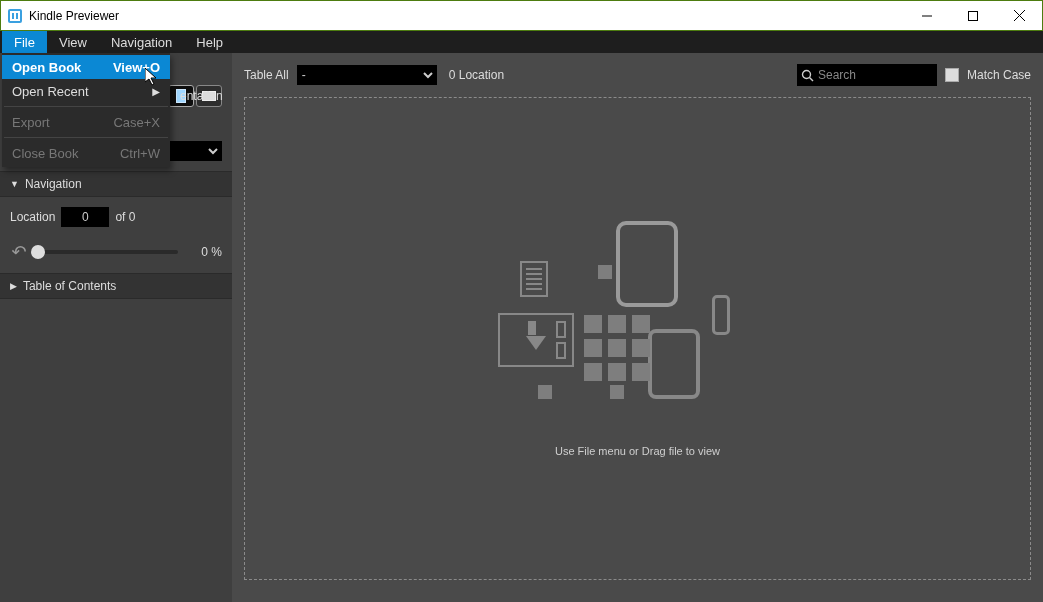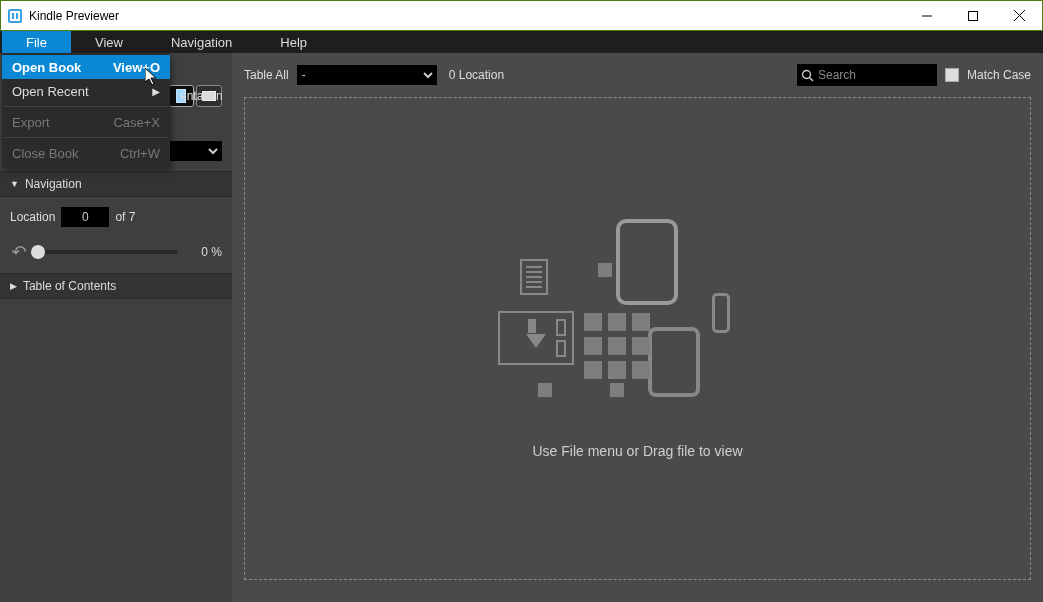--- a/index.html
+++ b/index.html
@@ -6,21 +6,21 @@
 html, body { width: 1043px; height: 602px; overflow: hidden; background: #fff; }
 
 .titlebar { height: 31px; background: #fff; border: 1px solid #4d7c0f; display: flex; align-items: center; }
 .titlebar .app-icon { width: 16px; height: 16px; margin: 0 6px; }
 .titlebar .title { font-size: 12px; color: #000; flex: 0 0 auto; }
 .titlebar .spacer { flex: 1; }
 .titlebar .win-btn { width: 46px; height: 29px; display: flex; align-items: center; justify-content: center; font-family: "Segoe MDL2 Assets","Segoe UI Symbol",sans-serif; font-size: 10px; color: #000; }
 .titlebar .win-btn.close { font-size: 13px; }
 
 .menubar { height: 22px; background: #1e1e1e; display: flex; align-items: stretch; color: #ddd; font-size: 13px; padding-left: 2px; position: relative; }
-.menubar .menu-item { padding: 0 24px; display: flex; align-items: center; cursor: default; }
+.menubar .menu-item { padding: 0 12px; display: flex; align-items: center; cursor: default; }
 .menubar .menu-item.active { background: #0b88d4; color: #fff; }
 
 .file-menu { position: absolute; left: 2px; top: 53px; width: 168px; background: #2b2b2b; color: #ddd; font-size: 13px; z-index: 100; box-shadow: 2px 4px 6px rgba(0,0,0,.4); padding: 2px 0; }
 .file-menu .fm-item { height: 24px; display: flex; align-items: center; justify-content: space-between; padding: 0 10px; }
 .file-menu .fm-item.hl { background: #0b88d4; color: #fff; font-weight: bold; }
 .file-menu .fm-item.disabled { color: #777; }
 .file-menu .fm-item .submenu-arrow { font-size: 10px; margin-left: auto; }
 .file-menu .fm-sep { height: 1px; background: #444; margin: 3px 2px; }
 .cursor { position:absolute; left:145px; top:68px; z-index:200; pointer-events:none; }
 
@@ -58,21 +58,21 @@
 .main .toolbar .loc-text { margin-left:4px; }
 .main .toolbar .spacer { flex:1; }
 .main .toolbar .search-wrap { display:flex; align-items:center; background:#000; height:22px; width:140px; padding:0 4px; gap:4px; }
 .main .toolbar .search-wrap svg { flex:0 0 auto; }
 .main .toolbar .search-input { background:transparent; border:none; color:#ccc; font-size:12px; width:100%; outline:none; }
 .main .toolbar .search-input::placeholder { color:#888; }
 .main .toolbar .match-chk { width:14px; height:14px; background:#ddd; border:1px solid #aaa; }
 .main .toolbar .match-lbl { font-size:12px; }
 
 .main .dropzone { flex:1; margin:0 12px 22px 12px; border:1px dashed #8b8b8b; display:flex; flex-direction:column; align-items:center; justify-content:center; color:#bcbcbc; position:relative; }
-.main .dropzone .hint { margin-top:24px; font-size:14px; color:#cfcfcf; }
+.main .dropzone .hint { margin-top:24px; font-size:11px; color:#cfcfcf; }
 .illus { width:280px; height:200px; position:relative; }
 .illus .elem { position:absolute; }
 .illus .tablet-lg { left:118px; top:0; width:62px; height:86px; border:4px solid #9a9a9a; border-radius:10px; background:transparent; }
 .illus .tablet-md { left:150px; top:108px; width:52px; height:70px; border:4px solid #888; border-radius:8px; }
 .illus .phone { left:214px; top:74px; width:18px; height:40px; border:3px solid #888; border-radius:5px; }
 .illus .doc { left:22px; top:40px; width:28px; height:36px; border:2px solid #888; }
 .illus .doc::before { content:""; position:absolute; left:4px; right:4px; top:5px; height:2px; background:#888; box-shadow:0 5px 0 #888,0 10px 0 #888,0 15px 0 #888,0 20px 0 #888; }
 .illus .box { left:0; top:92px; width:76px; height:54px; border:2px solid #888; display:flex; align-items:center; justify-content:center; }
 .illus .box .dl-arrow { width:0; height:0; border-left:10px solid transparent; border-right:10px solid transparent; border-top:14px solid #888; position:relative; top:3px; }
 .illus .box::before { content:""; position:absolute; left:28px; top:6px; width:8px; height:14px; background:#888; }
@@ -172,21 +172,21 @@
     </div>
 
     <div class="section-header">
       <span class="tri">▼</span>
       <span>Navigation</span>
     </div>
     <div class="nav-body">
       <div class="loc-row">
         <span>Location</span>
         <input class="loc-input" type="text" value="0" style="">
-        <span>of 7</span>
+        <span>of 0</span>
       </div>
       <div class="slider-row">
         <span class="undo-icon">↶</span>
         <div class="slider-track">
           <div class="slider-thumb"></div>
         </div>
         <span class="pct">0 %</span>
       </div>
     </div>
 

